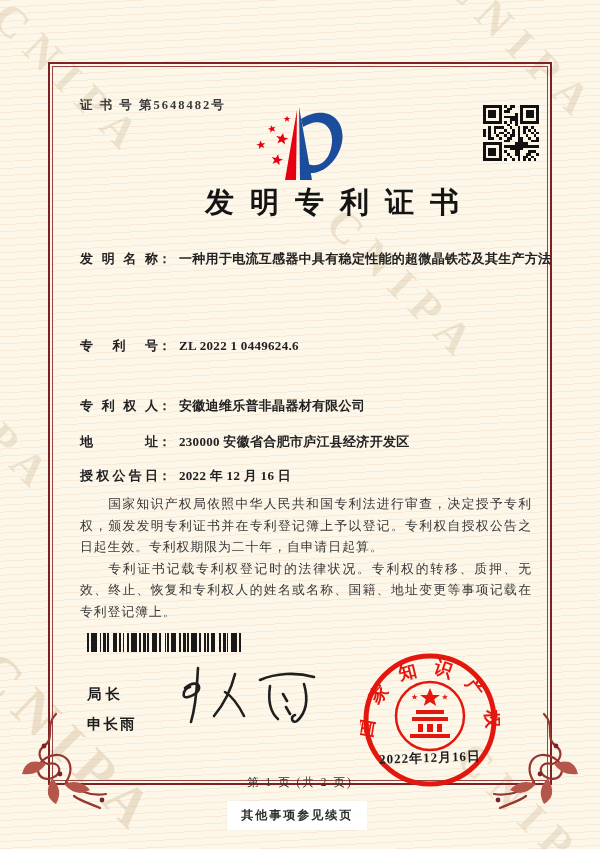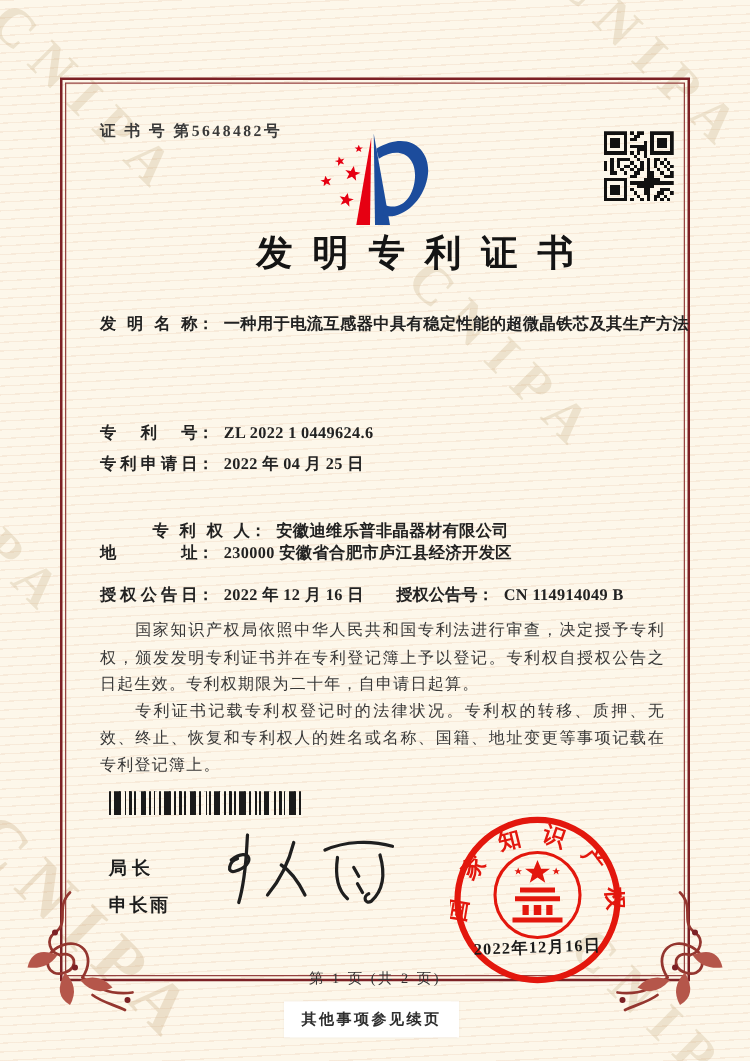--- a/index.html
+++ b/index.html
@@ -309,34 +309,28 @@
     </div>
 
     <h1 class="title">发明专利证书</h1>
 
     <div class="row" style="top:186px;">
       <span class="flabel">发明名称</span><span class="colon">：</span><span class="fvalue">一种用于电流互感器中具有稳定性能的超微晶铁芯及其生产方法</span>
     </div>
     <div class="row" style="top:273px;">
       <span class="flabel">专利号</span><span class="colon">：</span><span class="fvalue">ZL 2022 1 0449624.6</span>
     </div>
-    <div class="row" style="top:298px;">
-      <span class="flabel">专利申请日</span><span class="colon">：</span><span class="fvalue">2022 年 04 月 25 日</span>
-    </div>
-    <div class="row" style="top:352px;margin-left:42px;">
+    <div class="row" style="top:333px;">
       <span class="flabel">专利权人</span><span class="colon">：</span><span class="fvalue">安徽迪维乐普非晶器材有限公司</span>
     </div>
     <div class="row" style="top:369px;">
       <span class="flabel">地址</span><span class="colon">：</span><span class="fvalue">230000 安徽省合肥市庐江县经济开发区</span>
     </div>
     <div class="row" style="top:403px;">
       <span class="flabel">授权公告日</span><span class="colon">：</span><span class="fvalue">2022 年 12 月 16 日</span>
-      <span class="pair2">
-        <span>授权公告号</span><span class="colon">：</span><span class="fvalue">CN 114914049 B</span>
-      </span>
     </div>
 
     <div class="paras">
       <p>国家知识产权局依照中华人民共和国专利法进行审查，决定授予专利权，颁发发明专利证书并在专利登记簿上予以登记。专利权自授权公告之日起生效。专利权期限为二十年，自申请日起算。</p>
       <p>专利证书记载专利权登记时的法律状况。专利权的转移、质押、无效、终止、恢复和专利权人的姓名或名称、国籍、地址变更等事项记载在专利登记簿上。</p>
     </div>
 
     <div class="barcode"></div>
 
     <div class="director-title">局长</div>

